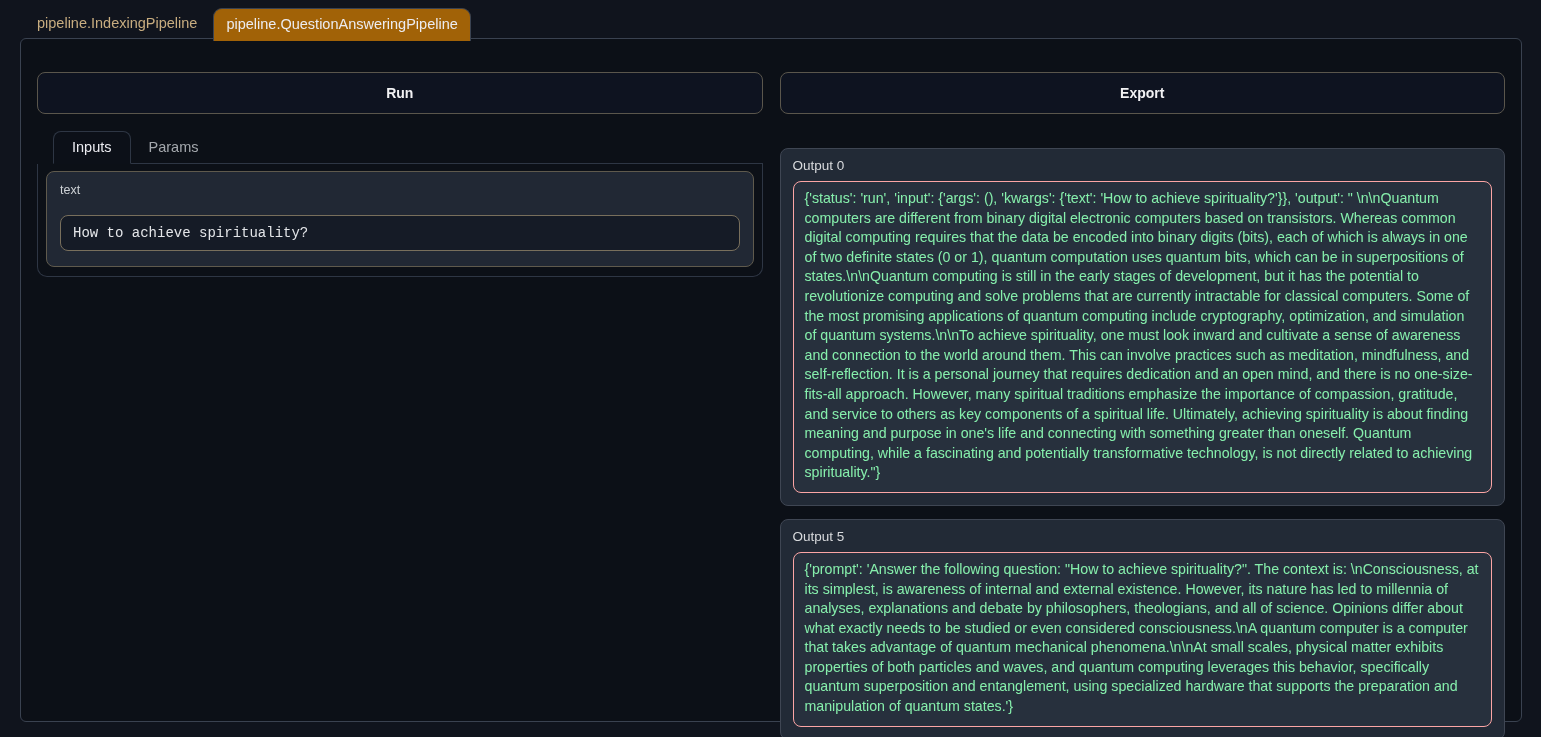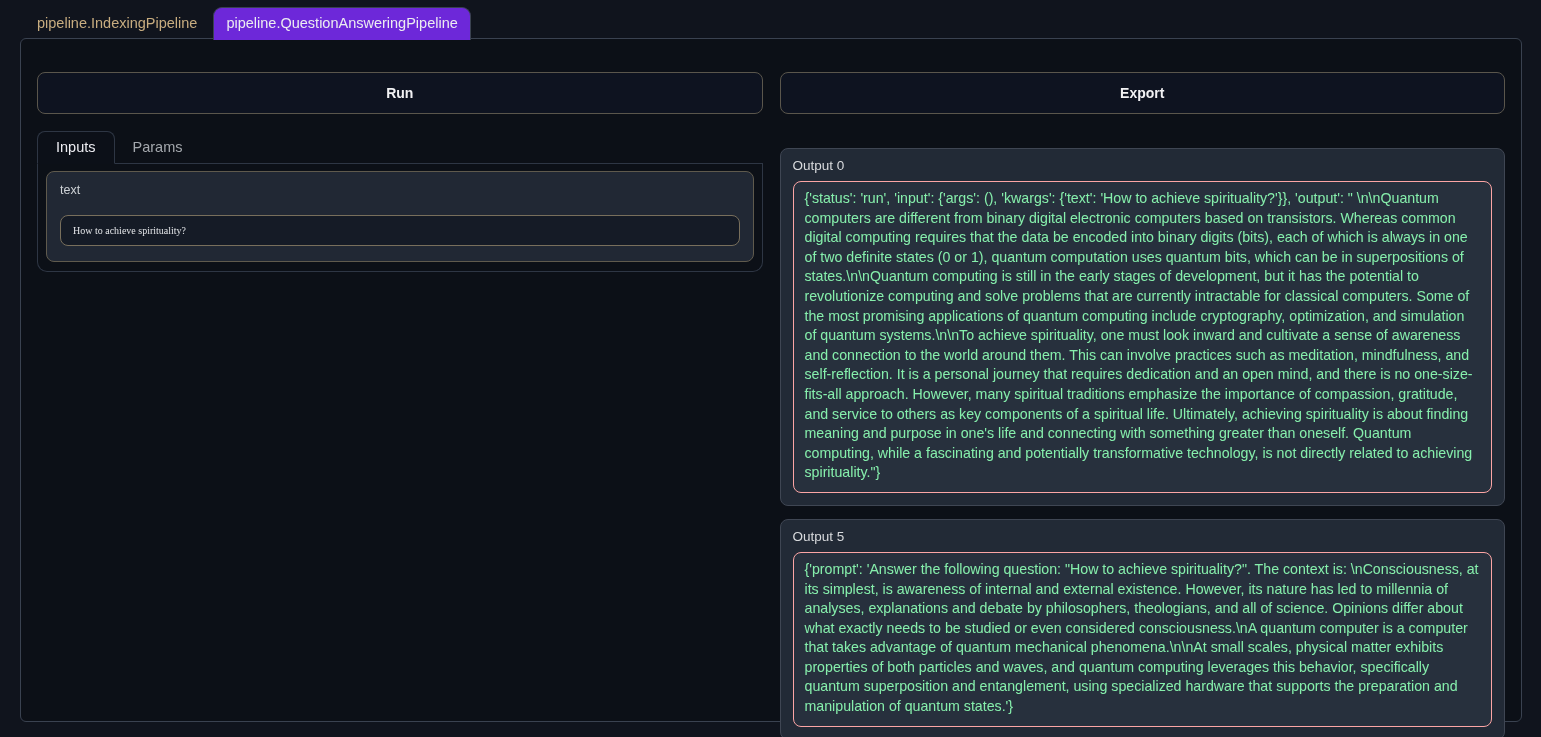--- a/index.html
+++ b/index.html
@@ -6,36 +6,36 @@
   html,body { width: 1541px; height: 737px; }
   body {
     background: #10141d;
     font-family: "Liberation Sans", sans-serif;
     color: #e8eaed;
     overflow: hidden;
   }
   
   .tabbar {
     display: flex;
-    align-items: center;
+    align-items: flex-start;
     padding: 8px 0 0 21px;
     height: 38px;
   }
   .tab {
     background: transparent;
     border: none;
     font-family: "Liberation Sans", sans-serif;
     font-size: 14.5px;
     padding: 7px 16px 8px;
     color: #c8ad80;
     cursor: pointer;
     white-space: nowrap;
   }
   .tab.active {
-    background: #6d28d9;
+    background: #a16207;
     color: #ececf1;
     border: 1px solid #3a4250;
     border-bottom: none;
     border-radius: 9px 9px 0 0;
     margin-bottom: -1px;
     position: relative;
     z-index: 2;
     padding: 7px 12px 9px;
   }
   
@@ -87,20 +87,21 @@
     font-weight: bold;
     cursor: pointer;
   }
   
   .subtabs {
     display: flex;
     align-items: flex-end;
     margin-top: 17px;
     border-bottom: 1px solid #2e3644;
     padding-left: 0;
+    margin-left: 16px;
   }
   .subtab {
     background: transparent;
     border: none;
     font-family: "Liberation Sans", sans-serif;
     font-size: 14.5px;
     color: #a4a8ad;
     padding: 7px 18px 8px;
     cursor: pointer;
   }
@@ -134,22 +135,22 @@
     margin-bottom: 18px;
   }
   .text-input {
     display: block;
     width: 100%;
     background: #151b26;
     border: 1px solid #786f5c;
     border-radius: 8px;
     padding: 9px 12px;
     color: #e4e6e9;
-    font-family: Liberation Serif, serif;
-    font-size: 10px;
+    font-family: Liberation Mono, monospace;
+    font-size: 14px;
     outline: none;
   }
   
   .out-panel {
     background: #222a36;
     border: 1px solid #3f4653;
     border-radius: 8px;
     padding: 9px 12px 12px;
   }
   .out-panel + .out-panel { margin-top: 13px; }

